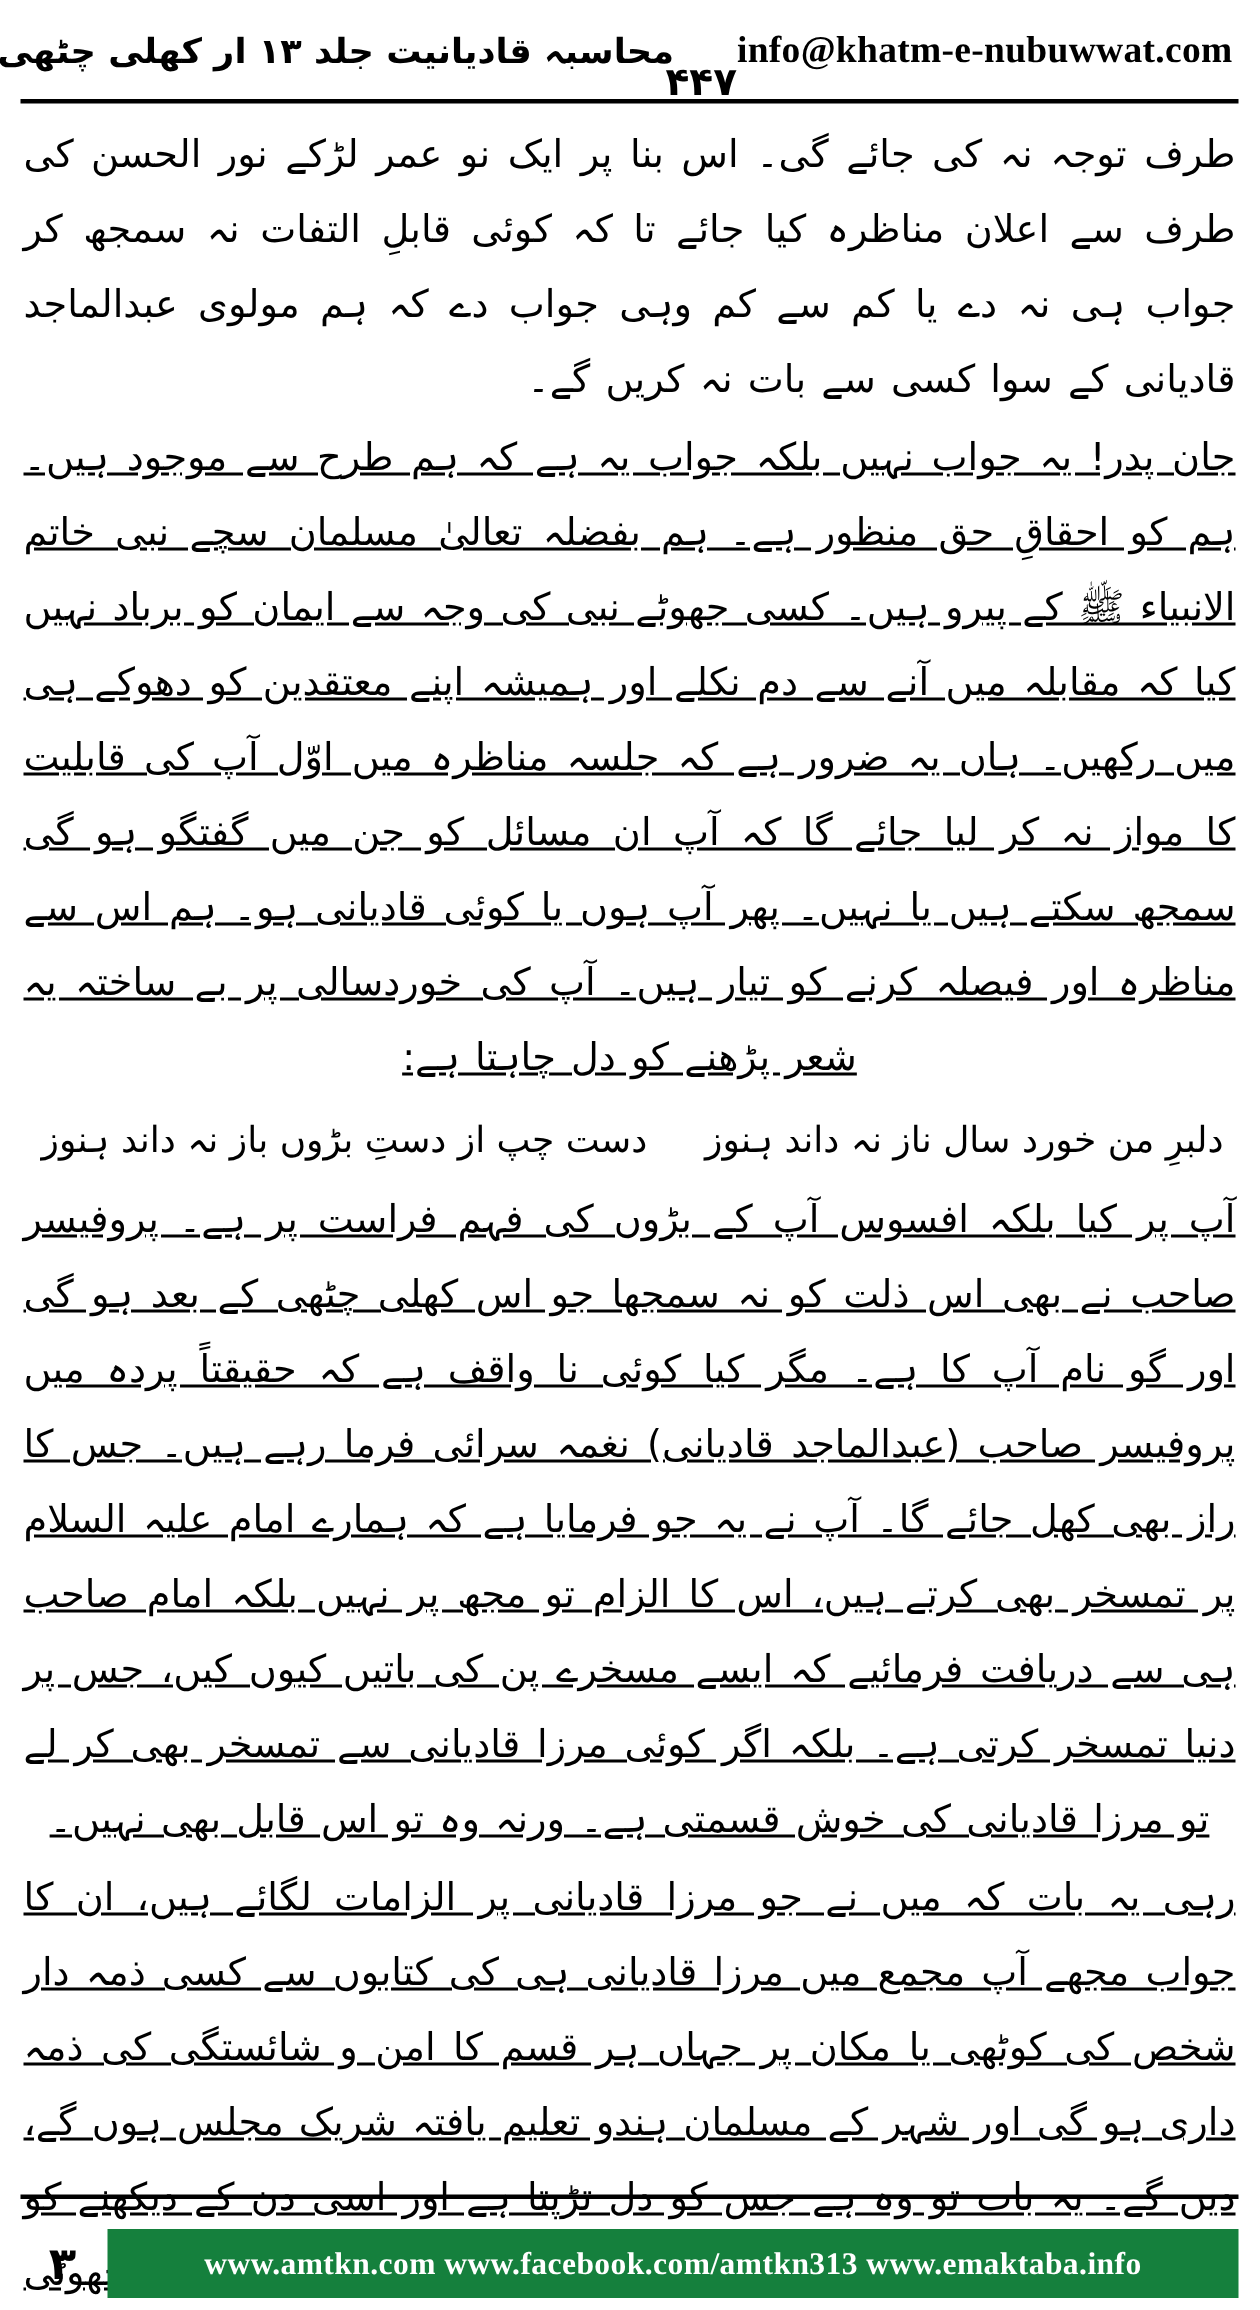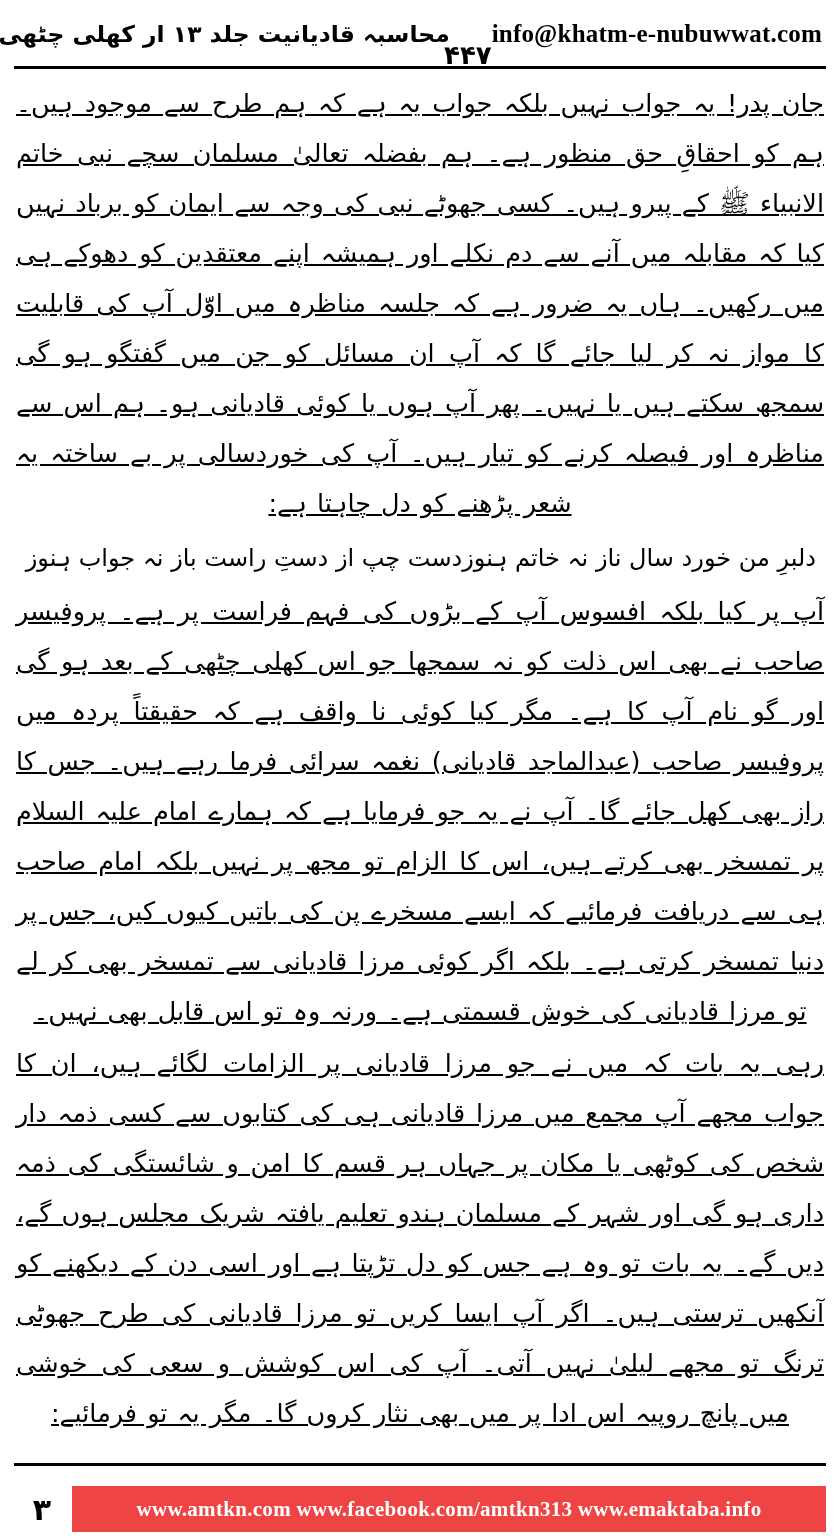--- a/index.html
+++ b/index.html
@@ -130,21 +130,21 @@
     right: 14px;
     height: 3px;
     background: #000;
   }
   .footer-bar {
     position: absolute;
     left: 72px;
     right: 14px;
     bottom: 8px;
     height: 46px;
-    background: #ef4444;
+    background: #15803d;
     color: #ffffff;
     display: flex;
     align-items: center;
     justify-content: center;
     direction: ltr;
   }
   .footer-bar span {
     font-family: "Liberation Serif", "DejaVu Serif", serif;
     font-size: 21px;
     font-weight: bold;
@@ -174,26 +174,27 @@
     <div class="header-left">info@khatm-e-nubuwwat.com</div>
     <div class="header-mid">
       <div class="page-number-top">۴۴۷</div>
     </div>
     <div class="header-right">محاسبہ قادیانیت جلد ۱۳ ار کھلی چٹھی کا جواب</div>
   </div>
   <div class="rule-top"></div>
 
   <div class="content">
 
+    <p class="para right-last">طرف توجہ نہ کی جائے گی۔ اس بنا پر ایک نو عمر لڑکے نور الحسن کی طرف سے اعلان مناظرہ کیا جائے تا کہ کوئی قابلِ التفات نہ سمجھ کر جواب ہی نہ دے یا کم سے کم وہی جواب دے کہ ہم مولوی عبدالماجد قادیانی کے سوا کسی سے بات نہ کریں گے۔</p>
 
     <p class="para center-last">جان پدر! یہ جواب نہیں بلکہ جواب یہ ہے کہ ہم طرح سے موجود ہیں۔ ہم کو احقاقِ حق منظور ہے۔ ہم بفضلہ تعالیٰ مسلمان سچے نبی خاتم الانبیاء ﷺ کے پیرو ہیں۔ کسی جھوٹے نبی کی وجہ سے ایمان کو برباد نہیں کیا کہ مقابلہ میں آنے سے دم نکلے اور ہمیشہ اپنے معتقدین کو دھوکے ہی میں رکھیں۔ ہاں یہ ضرور ہے کہ جلسہ مناظرہ میں اوّل آپ کی قابلیت کا مواز نہ کر لیا جائے گا کہ آپ ان مسائل کو جن میں گفتگو ہو گی سمجھ سکتے ہیں یا نہیں۔ پھر آپ ہوں یا کوئی قادیانی ہو۔ ہم اس سے مناظرہ اور فیصلہ کرنے کو تیار ہیں۔ آپ کی خوردسالی پر بے ساختہ یہ شعر پڑھنے کو دل چاہتا ہے:</p>
 
     <div class="couplet two-col">
-      <div class="misra">دلبرِ من خورد سال ناز نہ خاتم ہنوز</div>
-      <div class="misra">دست چپ از دستِ راست باز نہ جواب ہنوز</div>
+      <div class="misra">دلبرِ من خورد سال ناز نہ داند ہنوز</div>
+      <div class="misra">دست چپ از دستِ بڑوں باز نہ داند ہنوز</div>
     </div>
 
     <p class="para center-last">آپ پر کیا بلکہ افسوس آپ کے بڑوں کی فہم فراست پر ہے۔ پروفیسر صاحب نے بھی اس ذلت کو نہ سمجھا جو اس کھلی چٹھی کے بعد ہو گی اور گو نام آپ کا ہے۔ مگر کیا کوئی نا واقف ہے کہ حقیقتاً پردہ میں پروفیسر صاحب (عبدالماجد قادیانی) نغمہ سرائی فرما رہے ہیں۔ جس کا راز بھی کھل جائے گا۔ آپ نے یہ جو فرمایا ہے کہ ہمارے امام علیہ السلام پر تمسخر بھی کرتے ہیں، اس کا الزام تو مجھ پر نہیں بلکہ امام صاحب ہی سے دریافت فرمائیے کہ ایسے مسخرے پن کی باتیں کیوں کیں، جس پر دنیا تمسخر کرتی ہے۔ بلکہ اگر کوئی مرزا قادیانی سے تمسخر بھی کر لے تو مرزا قادیانی کی خوش قسمتی ہے۔ ورنہ وہ تو اس قابل بھی نہیں۔</p>
 
     <p class="para center-last">رہی یہ بات کہ میں نے جو مرزا قادیانی پر الزامات لگائے ہیں، ان کا جواب مجھے آپ مجمع میں مرزا قادیانی ہی کی کتابوں سے کسی ذمہ دار شخص کی کوٹھی یا مکان پر جہاں ہر قسم کا امن و شائستگی کی ذمہ داری ہو گی اور شہر کے مسلمان ہندو تعلیم یافتہ شریک مجلس ہوں گے، دیں گے۔ یہ بات تو وہ ہے جس کو دل تڑپتا ہے اور اسی دن کے دیکھنے کو آنکھیں ترستی ہیں۔ اگر آپ ایسا کریں تو مرزا قادیانی کی طرح جھوٹی ترنگ تو مجھے لیلیٰ نہیں آتی۔ آپ کی اس کوشش و سعی کی خوشی میں پانچ روپیہ اس ادا پر میں بھی نثار کروں گا۔ مگر یہ تو فرمائیے:</p>
 
   </div>
 
   <div class="rule-bottom"></div>
   <div class="footer">

